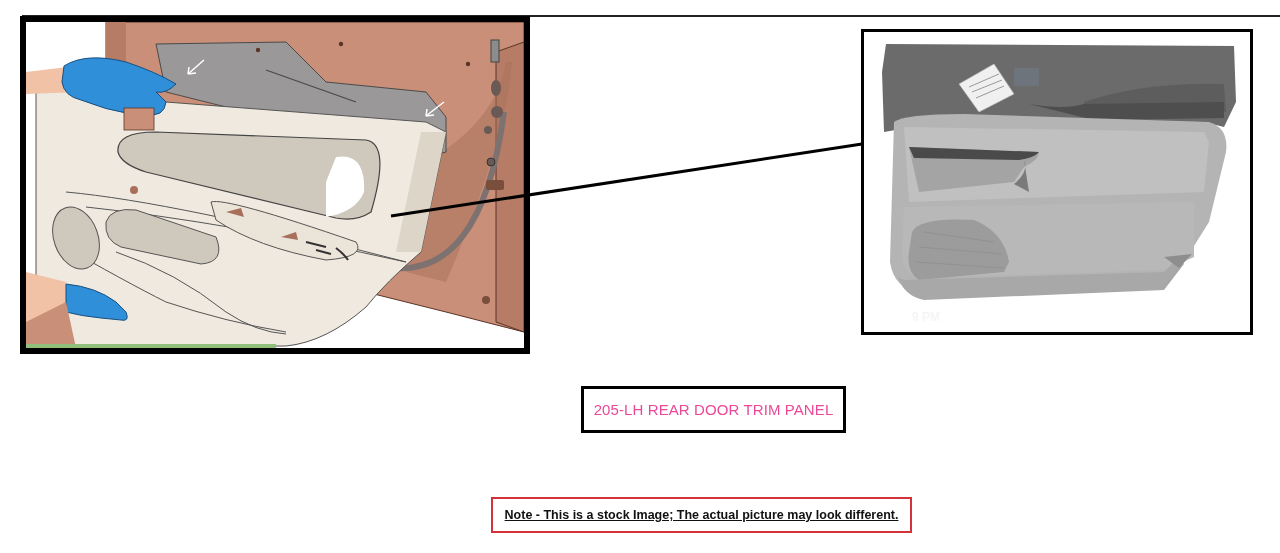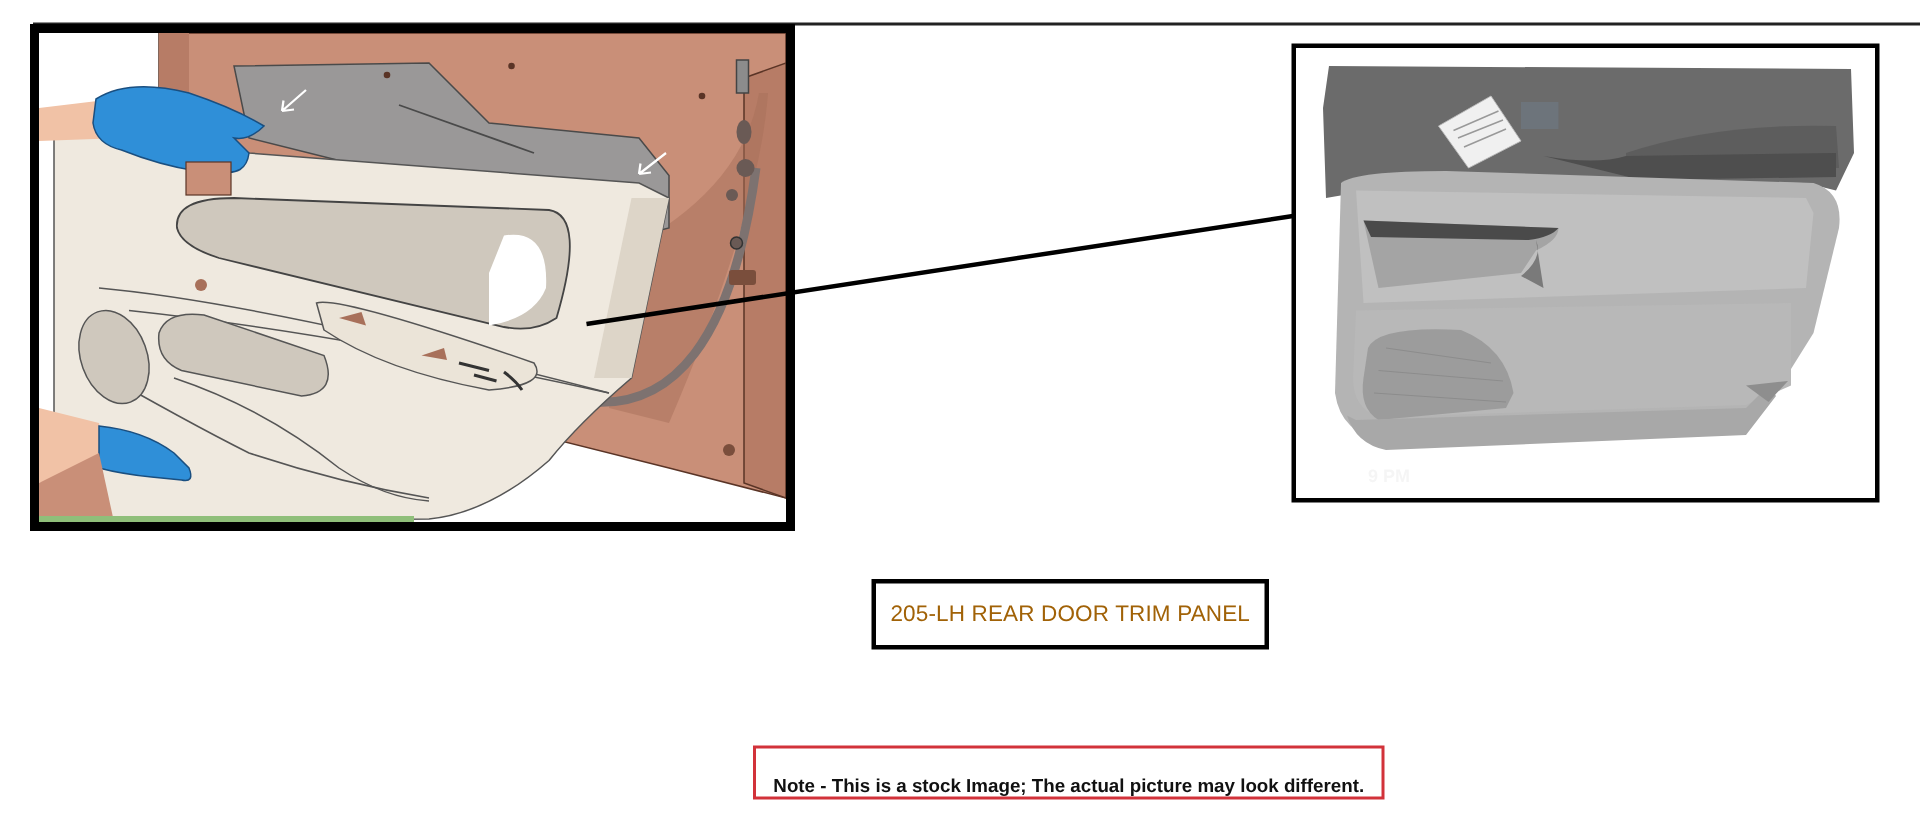--- a/index.html
+++ b/index.html
@@ -6,24 +6,24 @@
   body { width: 1280px; height: 553px; position: relative; overflow: hidden;
          font-family: "Liberation Sans", "DejaVu Sans", sans-serif; }
   .top-rule { position: absolute; left: 22px; top: 15px; width: 1258px; height: 2px; background: #222; }
   .frame-left { position: absolute; left: 20px; top: 16px; width: 498px; height: 326px;
                 border: 6px solid #000; background: #fff; overflow: hidden; }
   .frame-right { position: absolute; left: 861px; top: 29px; width: 386px; height: 300px;
                  border: 3px solid #000; background: #fff; overflow: hidden; }
   .connector { position: absolute; left: 0; top: 0; width: 1280px; height: 553px; pointer-events: none; }
   .title-box { position: absolute; left: 581px; top: 386px; width: 259px; height: 41px;
                border: 3px solid #000; display: flex; align-items: center; justify-content: center;
-               font-size: 15px; color: #a16207; letter-spacing: 0.1px; background: #fff; }
-  .note-box { position: absolute; left: 502px; top: 497px; width: 417px; height: 32px;
-              border: 2px solid #d2323a; display: flex; align-items: flex-end; justify-content: center;
-              font-size: 12.5px; font-weight: bold; color: #111; background: #fff; }
+               font-size: 15px; color: #ec4899; letter-spacing: 0.1px; background: #fff; }
+  .note-box { position: absolute; left: 491px; top: 497px; width: 417px; height: 32px;
+              border: 2px solid #d2323a; display: flex; align-items: center; justify-content: center;
+              font-size: 12.5px; font-weight: bold; color: #111; background: #fff; text-decoration: underline; }
   .watermark { position: absolute; left: 48px; top: 278px; font-size: 12px; color: #f4f4f4;
                font-weight: bold; opacity: 0.9; }
   svg { display: block; }
 </style>
 </head>
 <body>
 
 <div class="top-rule"></div>
 
 <div class="frame-left">

